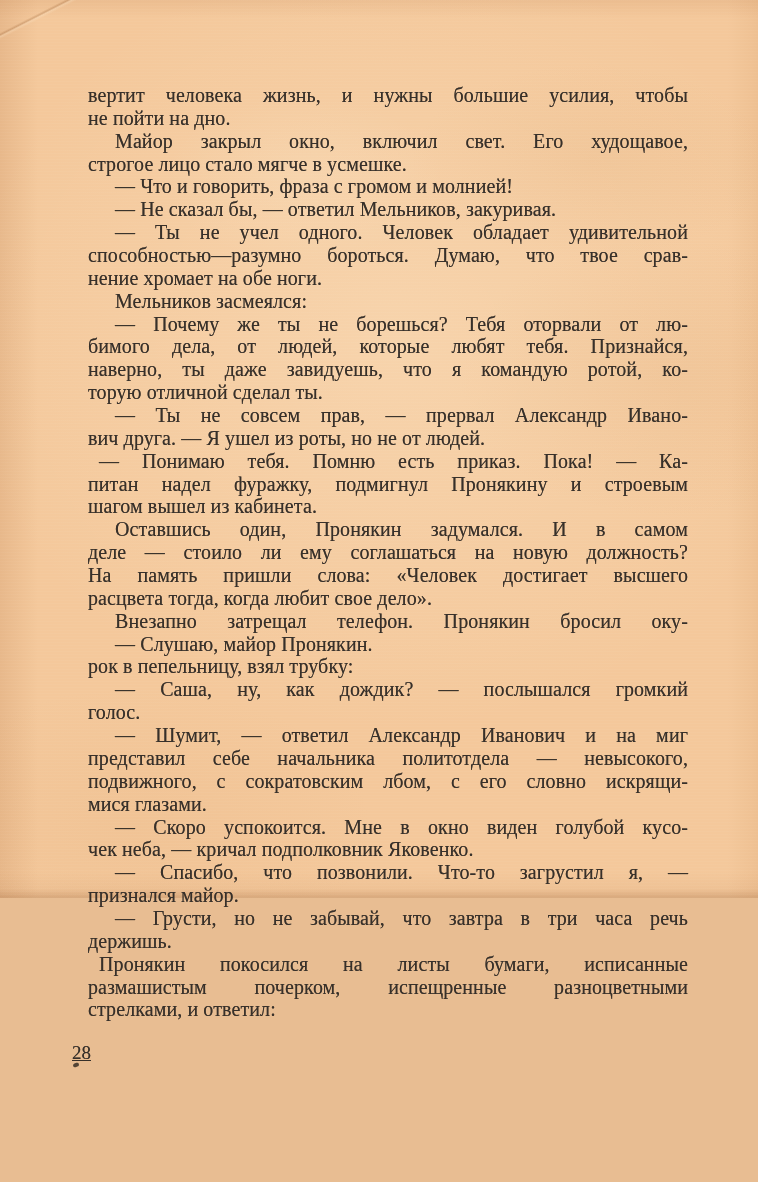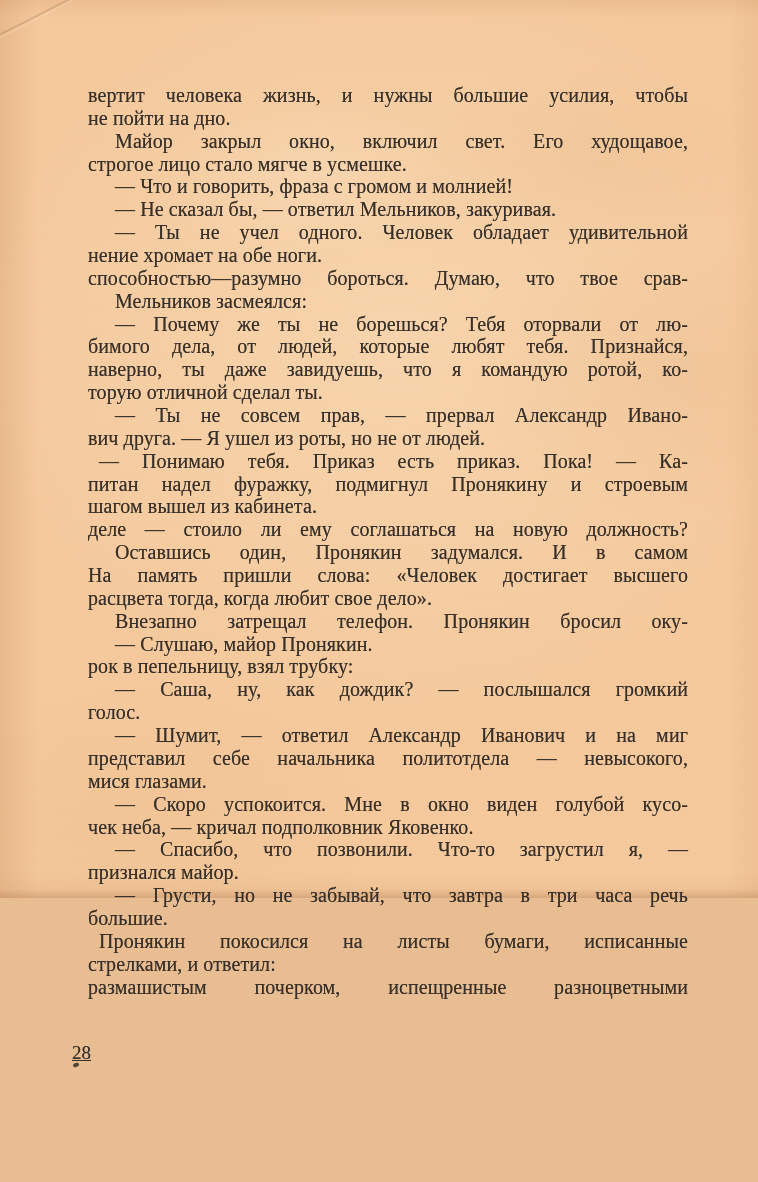--- a/index.html
+++ b/index.html
@@ -110,50 +110,51 @@
   <div class="crease"></div>
 
   <div class="text-column">
       <div class="line">вертит человека жизнь, и нужны большие усилия, чтобы</div>
       <div class="line end">не пойти на дно.</div>
       <div class="line ind">Майор закрыл окно, включил свет. Его худощавое,</div>
       <div class="line end">строгое лицо стало мягче в усмешке.</div>
       <div class="line ind end">— Что и говорить, фраза с громом и молнией!</div>
       <div class="line ind end">— Не сказал бы, — ответил Мельников, закуривая.</div>
       <div class="line ind">— Ты не учел одного. Человек обладает удивительной</div>
+      <div class="line">способностью—разумно бороться. Думаю, что твое срав-</div>
       <div class="line end">нение хромает на обе ноги.</div>
-      <div class="line">способностью—разумно бороться. Думаю, что твое срав-</div>
       <div class="line ind end">Мельников засмеялся:</div>
       <div class="line ind">— Почему же ты не борешься? Тебя оторвали от лю-</div>
       <div class="line">бимого дела, от людей, которые любят тебя. Признайся,</div>
       <div class="line">наверно, ты даже завидуешь, что я командую ротой, ко-</div>
       <div class="line end">торую отличной сделал ты.</div>
       <div class="line ind">— Ты не совсем прав, — прервал Александр Ивано-</div>
       <div class="line end">вич друга. — Я ушел из роты, но не от людей.</div>
-      <div class="line ind-s">— Понимаю тебя. Приказ есть приказ. Пока! — Ка-</div>
+      <div class="line ind-s">— Понимаю тебя. Помню есть приказ. Пока! — Ка-</div>
       <div class="line">питан надел фуражку, подмигнул Пронякину и строевым</div>
       <div class="line end">шагом вышел из кабинета.</div>
+      <div class="line ind">Оставшись один, Пронякин задумался. И в самом</div>
       <div class="line">деле — стоило ли ему соглашаться на новую должность?</div>
-      <div class="line ind">Оставшись один, Пронякин задумался. И в самом</div>
       <div class="line">На память пришли слова: «Человек достигает высшего</div>
       <div class="line end">расцвета тогда, когда любит свое дело».</div>
       <div class="line ind">Внезапно затрещал телефон. Пронякин бросил оку-</div>
       <div class="line ind end">— Слушаю, майор Пронякин.</div>
       <div class="line end">рок в пепельницу, взял трубку:</div>
       <div class="line ind">— Саша, ну, как дождик? — послышался громкий</div>
       <div class="line end">голос.</div>
       <div class="line ind">— Шумит, — ответил Александр Иванович и на миг</div>
       <div class="line">представил себе начальника политотдела — невысокого,</div>
+      <div class="line">подвижного, с сократовским лбом, с его словно искрящи-</div>
       <div class="line end">мися глазами.</div>
       <div class="line ind">— Скоро успокоится. Мне в окно виден голубой кусо-</div>
       <div class="line end">чек неба, — кричал подполковник Яковенко.</div>
       <div class="line ind">— Спасибо, что позвонили. Что-то загрустил я, —</div>
       <div class="line end">признался майор.</div>
       <div class="line ind">— Грусти, но не забывай, что завтра в три часа речь</div>
-      <div class="line end">большие.</div>
+      <div class="line end">держишь.</div>
       <div class="line ind-s">Пронякин покосился на листы бумаги, исписанные</div>
+      <div class="line">размашистым почерком, испещренные разноцветными</div>
       <div class="line end">стрелками, и ответил:</div>
-      <div class="line">размашистым почерком, испещренные разноцветными</div>
     </div>
 
   <div class="page-number">28</div>
   <div class="ink-smudge"></div>
 </div>
 
 </body></html>

